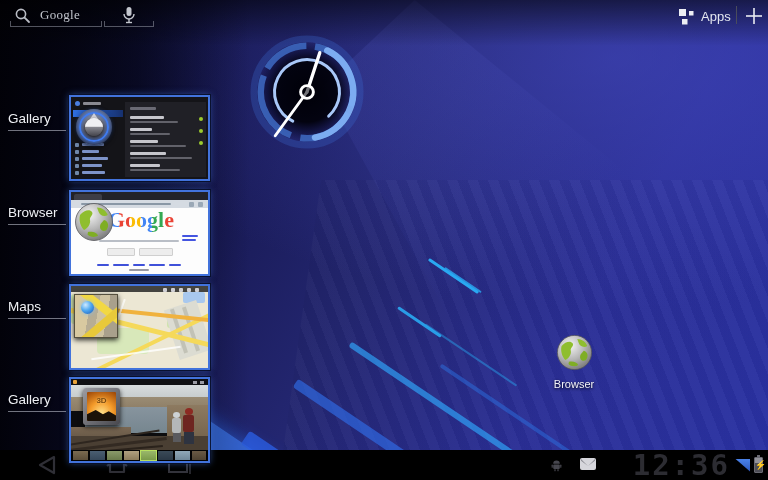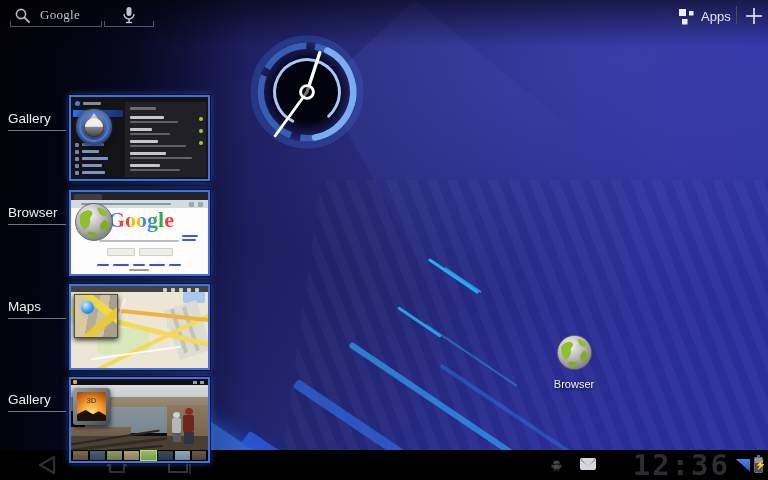--- a/index.html
+++ b/index.html
@@ -348,21 +348,21 @@
       <div style="left:0;bottom:0;width:137px;height:11px;background:#030304;"></div>
       <div style="left:2px;bottom:1px;width:15px;height:9px;background:linear-gradient(#7a6a50,#5c4e3a);"></div>
       <div style="left:19px;bottom:1px;width:15px;height:9px;background:linear-gradient(#4a5e72,#36485a);"></div>
       <div style="left:36px;bottom:1px;width:15px;height:9px;background:linear-gradient(#8a9a6a,#6a7a4c);"></div>
       <div style="left:53px;bottom:1px;width:15px;height:9px;background:linear-gradient(#b0a080,#8c7c5c);"></div>
       <div style="left:70px;bottom:1px;width:15px;height:9px;background:linear-gradient(#9ab86a,#7a9a4a);outline:1px solid #b8e060;"></div>
       <div style="left:87px;bottom:1px;width:15px;height:9px;background:linear-gradient(#3a4a58,#2a3846);"></div>
       <div style="left:104px;bottom:1px;width:15px;height:9px;background:linear-gradient(#90a8b8,#70889a);"></div>
       <div style="left:121px;bottom:1px;width:14px;height:9px;background:linear-gradient(#6a5a45,#4e4232);"></div>
     </div>
-    <div class="ovl icon-gallery" style="left:2px;top:9px;width:37px;height:37px;padding-left:35px;">
+    <div class="ovl icon-gallery" style="left:12px;top:9px;width:37px;height:37px;padding-left:35px;">
       <div class="photo">
         <span class="badge">3D</span>
         <div class="mtn"></div>
       </div>
     </div>
   </div>
 
   <div class="shortcut sc-browser">
     <span class="sc-ico">
       <svg width="37" height="37" viewBox="0 0 40 40">

